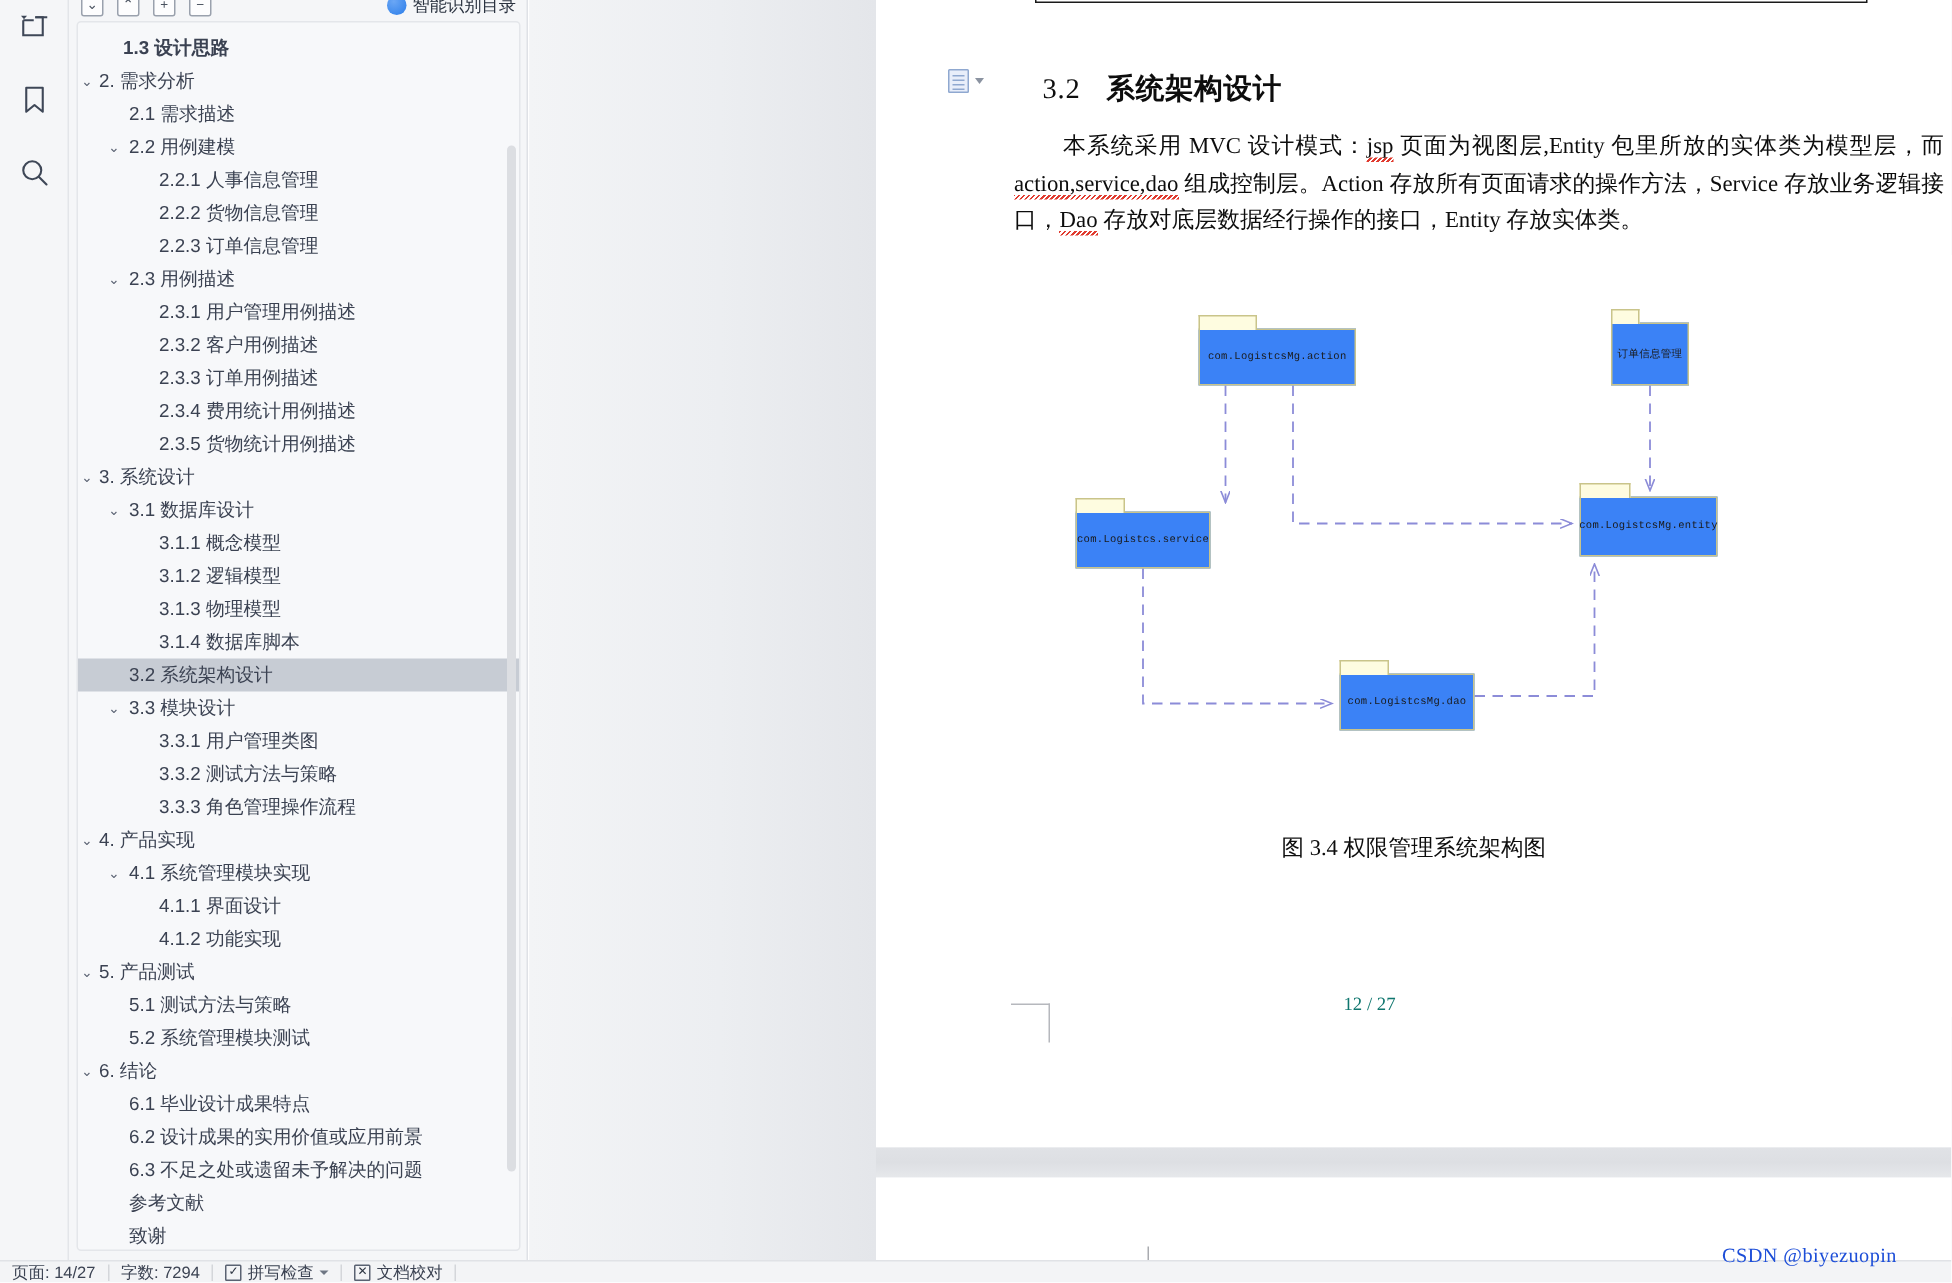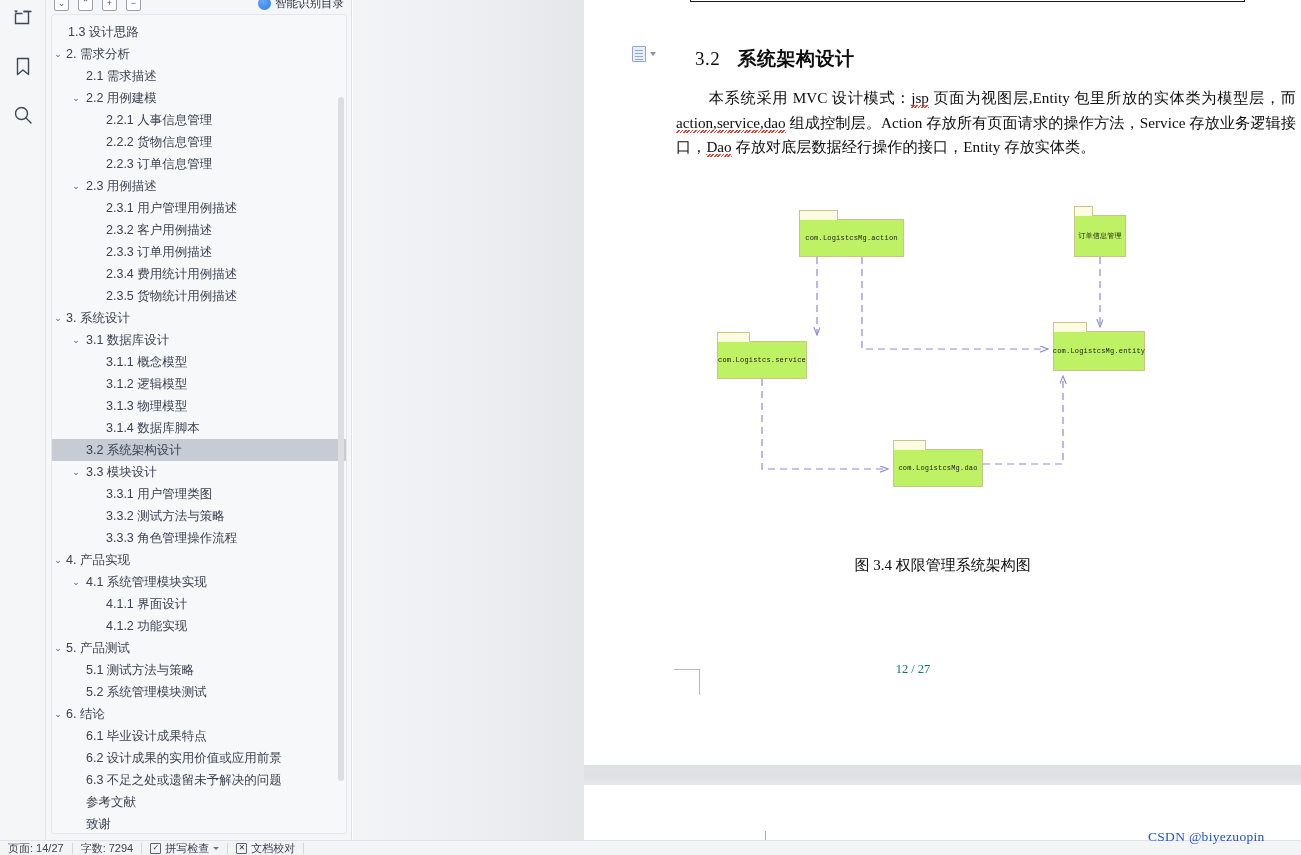--- a/index.html
+++ b/index.html
@@ -188,21 +188,21 @@
   }
   .lat { font-family: "Liberation Serif", "DejaVu Serif", serif; }
 
   
   .diagram {
     position: absolute; left: 120px; top: 215px;
     width: 480px; height: 320px;
   }
   .pkg {
     position: absolute;
-    background: #bef264;
+    background: #3b82f6;
     border: 1px solid #c9c48a;
     font-family: "Liberation Mono", "DejaVu Sans Mono", monospace;
     font-size: 7px;
     color: #1a1a1a;
     display: flex; align-items: center; justify-content: center;
     letter-spacing: 0.2px;
     white-space: nowrap;
   }
   .pkg .tab {
     position: absolute; left: -1px; top: -10px;
@@ -306,21 +306,21 @@
       <div class="tb-btn">+</div>
       <div class="tb-btn">−</div>
       <div class="toc-ai">
         <span class="ai-dot"></span>
         <span>智能识别目录</span>
       </div>
     </div>
 
     <div class="toc-box">
       <div class="toc-list" id="toc-list">
-          <div class="toc-item"><span class="lbl" style="margin-left: 16px;">1.3 设计思路</span></div>
+          <div class="toc-item"><span class="lbl" style="margin-left: 30px; font-weight: bold;">1.3 设计思路</span></div>
           <div class="toc-item"><span class="caret" style="left: 0px;">⌄</span><span class="lbl" style="margin-left: 14px;">2.  需求分析</span></div>
           <div class="toc-item"><span class="lbl" style="margin-left: 34px;">2.1  需求描述</span></div>
           <div class="toc-item"><span class="caret" style="left: 18px;">⌄</span><span class="lbl" style="margin-left: 34px;">2.2  用例建模</span></div>
           <div class="toc-item"><span class="lbl" style="margin-left: 54px;">2.2.1 人事信息管理</span></div>
           <div class="toc-item"><span class="lbl" style="margin-left: 54px;">2.2.2 货物信息管理</span></div>
           <div class="toc-item"><span class="lbl" style="margin-left: 54px;">2.2.3 订单信息管理</span></div>
           <div class="toc-item"><span class="caret" style="left: 18px;">⌄</span><span class="lbl" style="margin-left: 34px;">2.3  用例描述</span></div>
           <div class="toc-item"><span class="lbl" style="margin-left: 54px;">2.3.1 用户管理用例描述</span></div>
           <div class="toc-item"><span class="lbl" style="margin-left: 54px;">2.3.2 客户用例描述</span></div>
           <div class="toc-item"><span class="lbl" style="margin-left: 54px;">2.3.3 订单用例描述</span></div>

